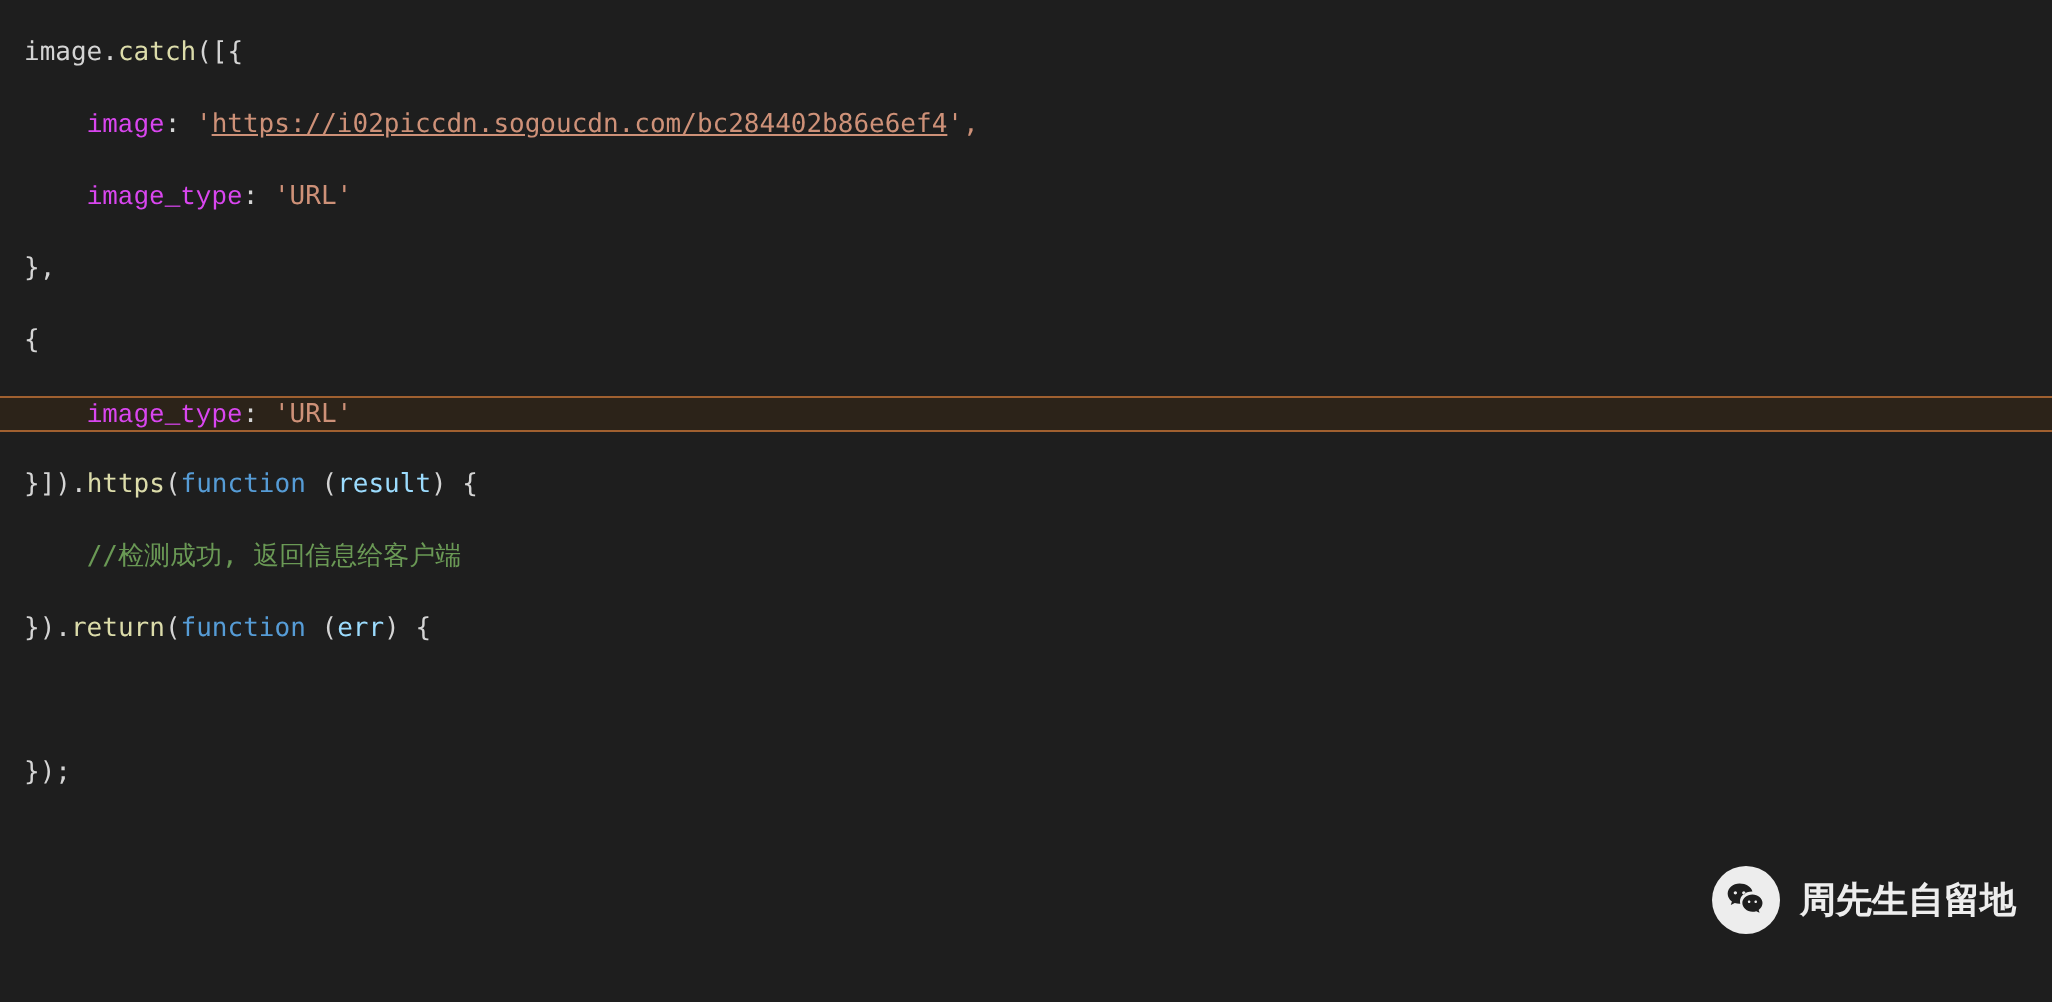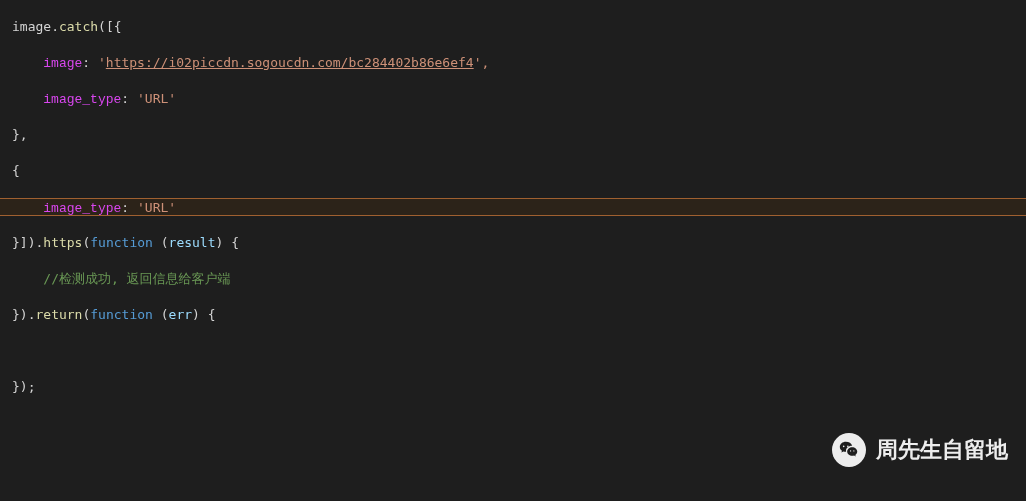--- a/index.html
+++ b/index.html
@@ -40,21 +40,21 @@
 
   .watermark {
     position: absolute;
     right: 18px;
     bottom: 34px;
     display: flex;
     align-items: center;
     gap: 10px;
     color: #ffffff;
     font-family: "Microsoft YaHei", sans-serif;
-    font-size: 22px;
+    font-size: 18px;
     font-weight: 600;
     opacity: 0.92;
   }
   .watermark .wm-icon {
     width: 34px;
     height: 34px;
     border-radius: 50%;
     background: #ffffff;
     display: flex;
     align-items: center;

